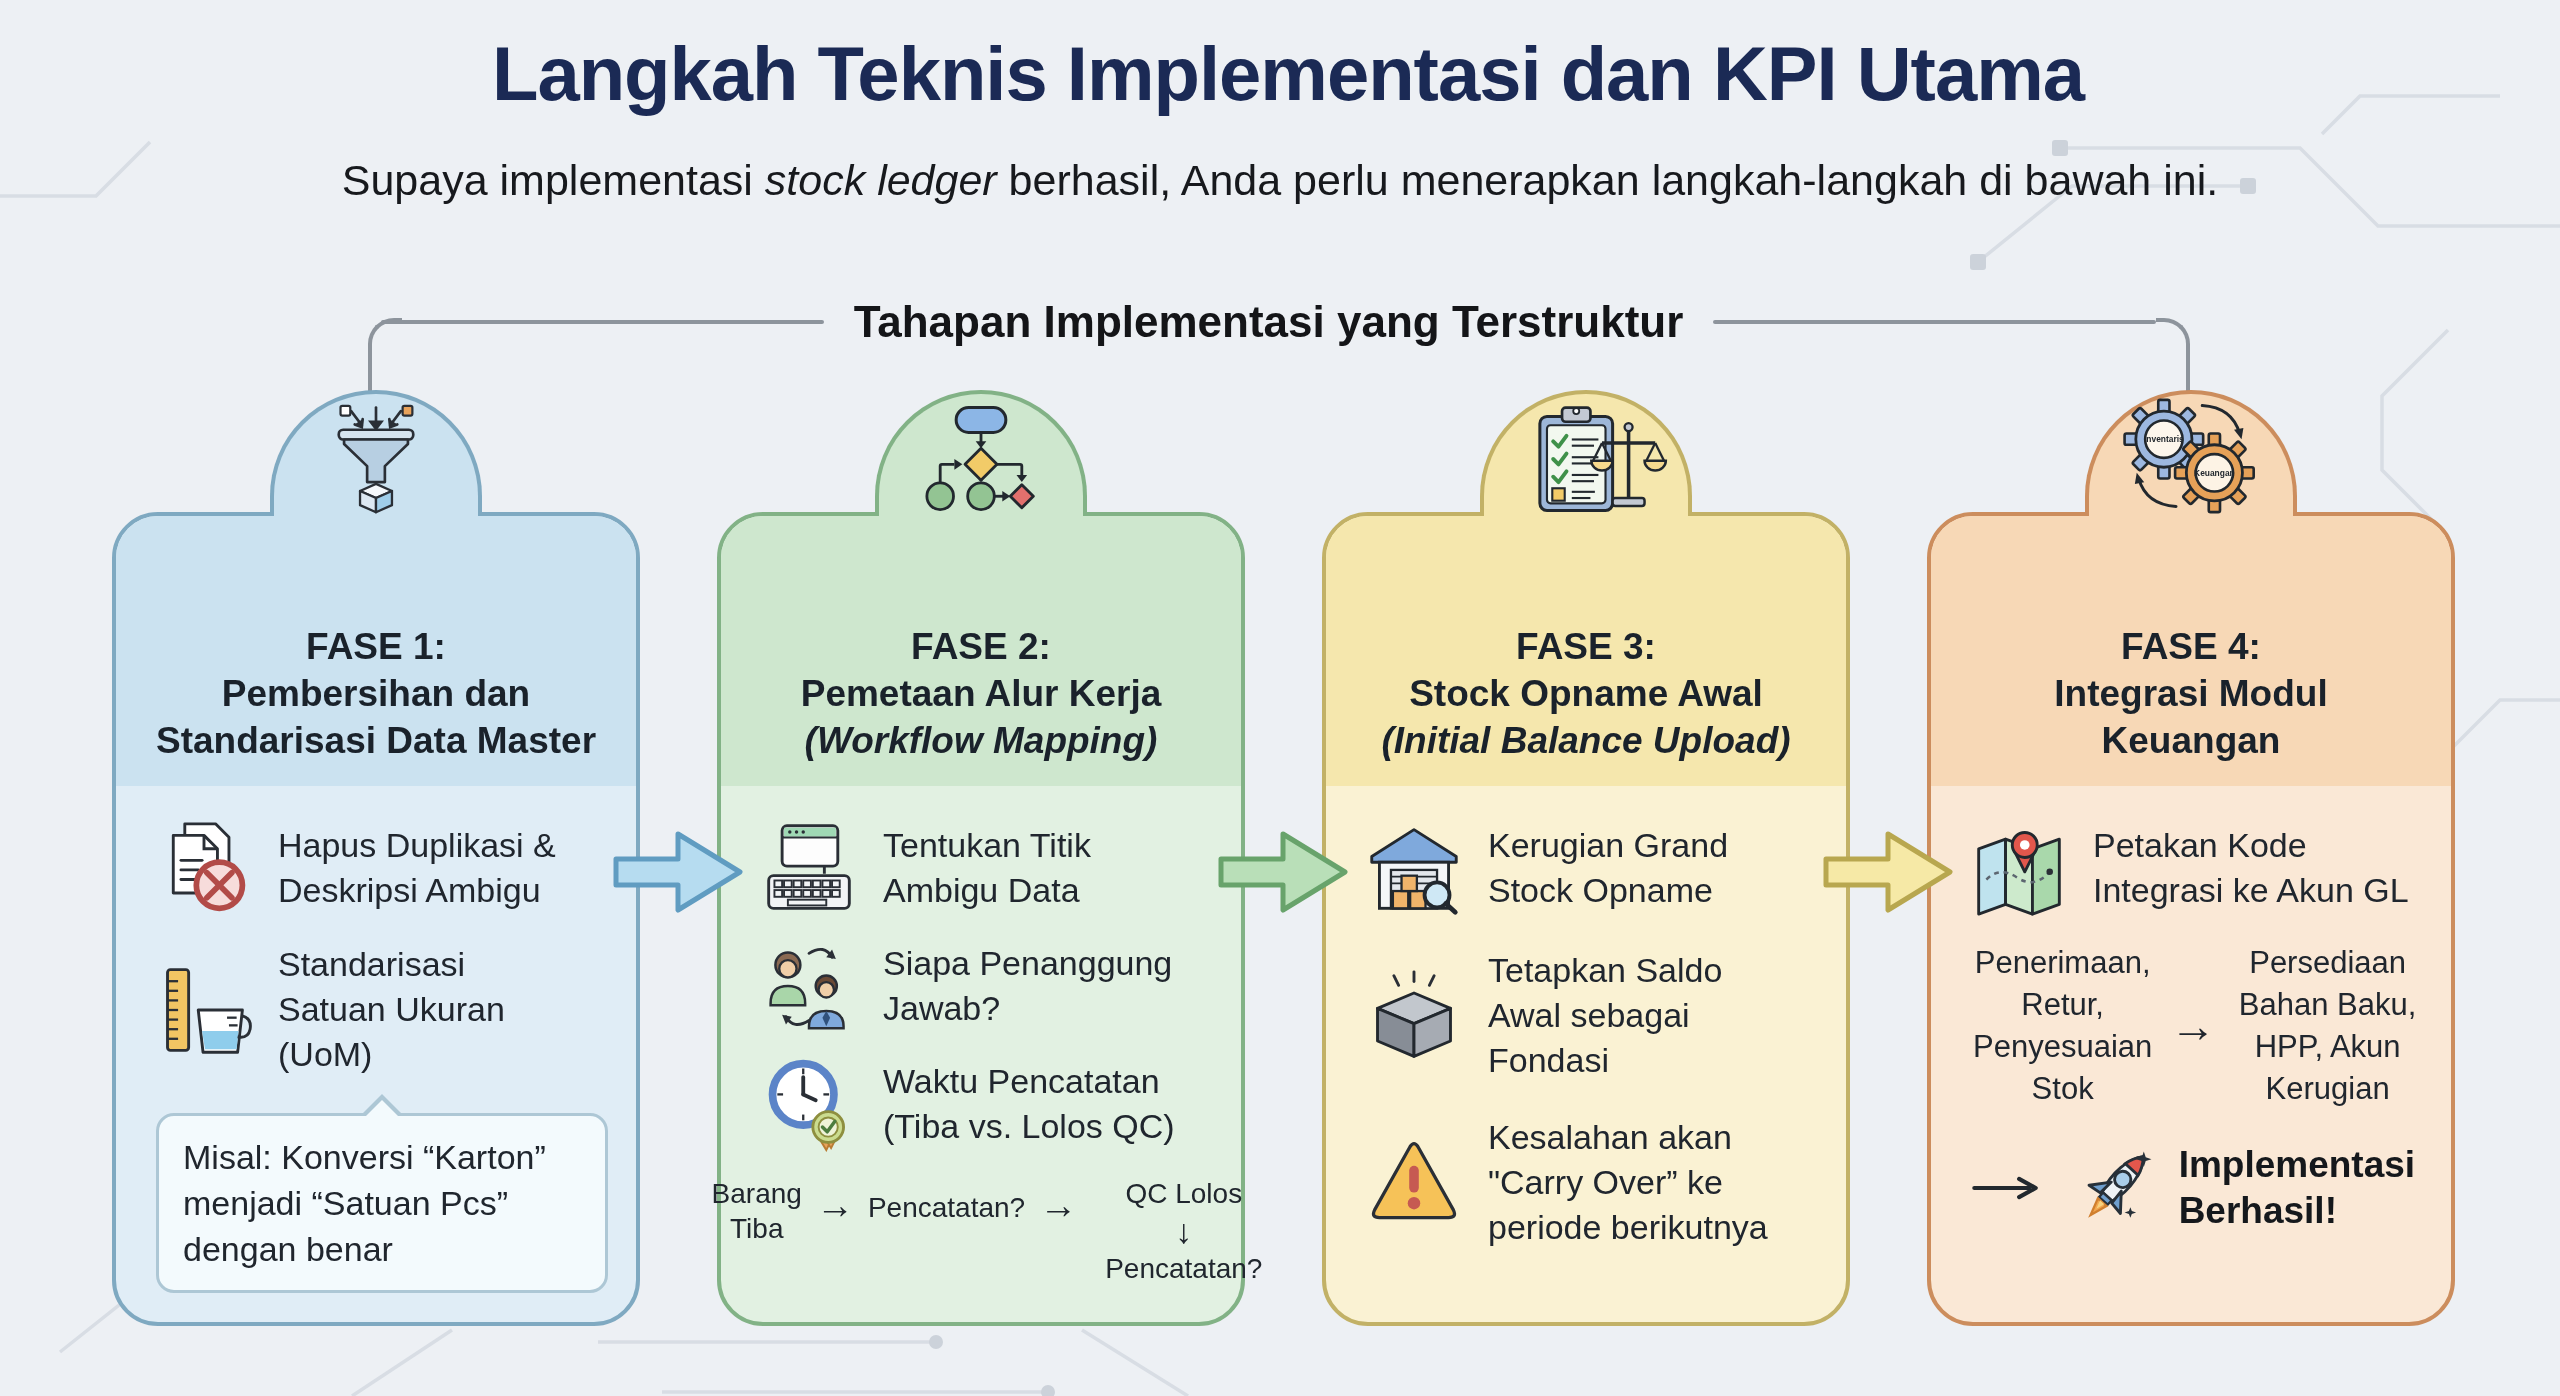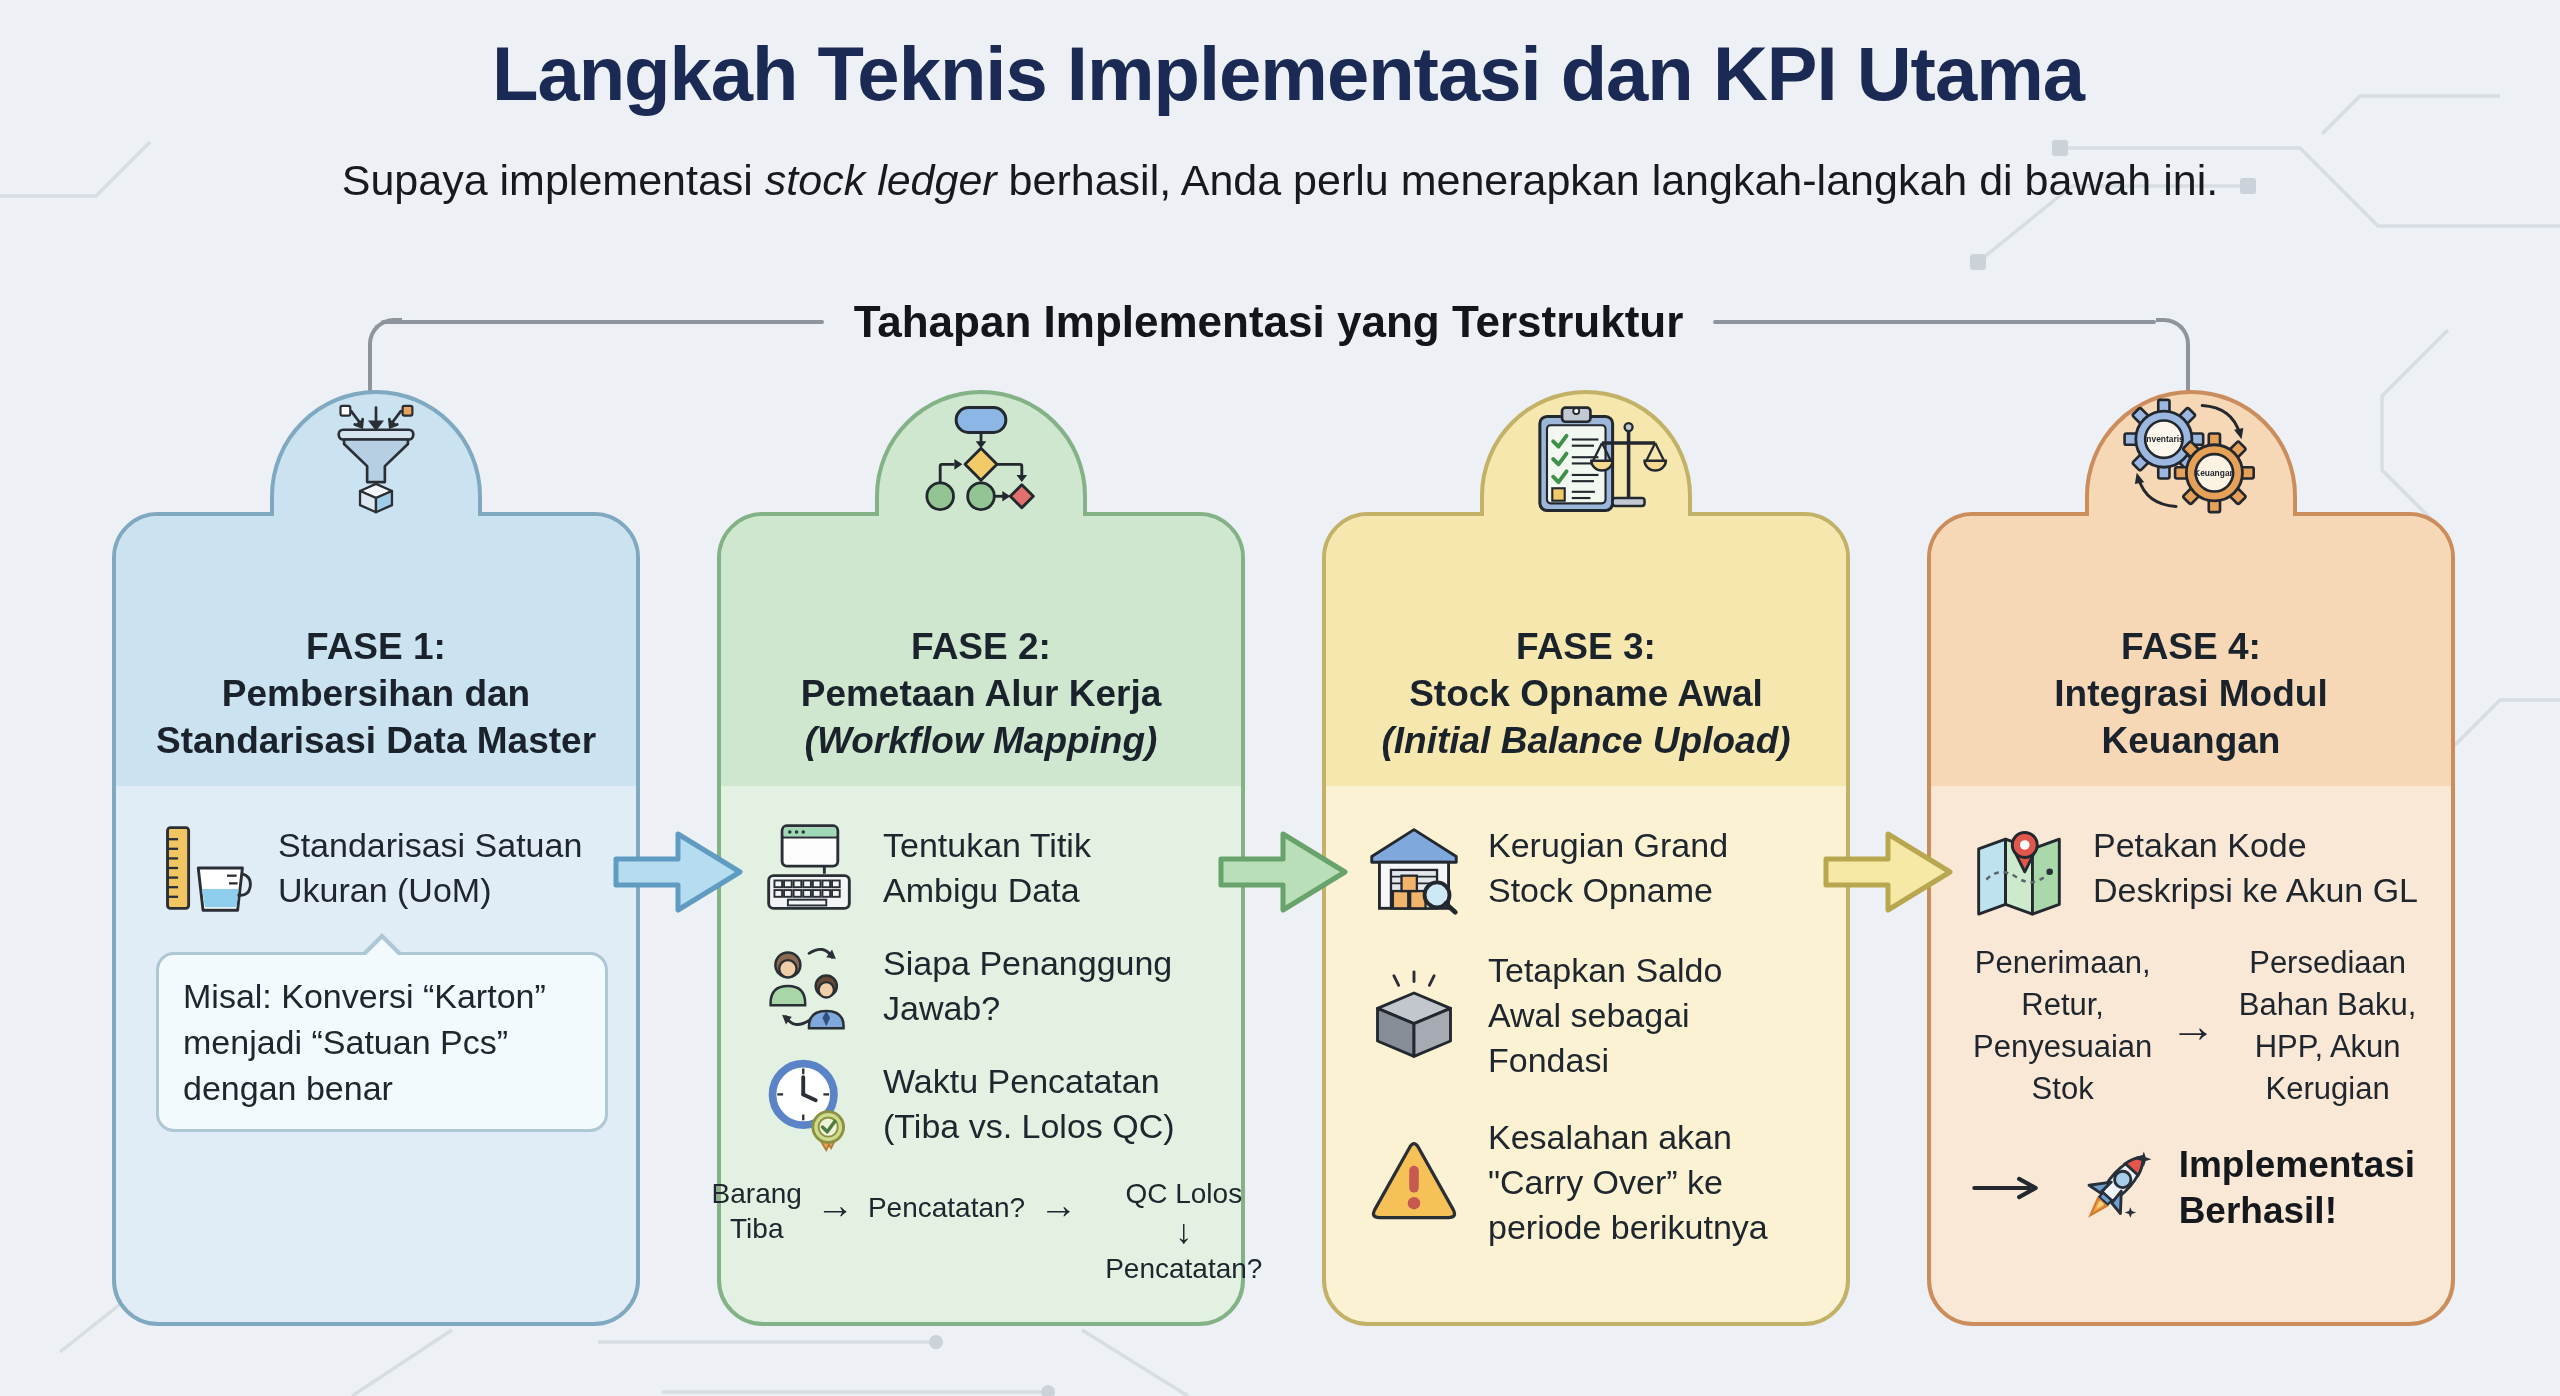--- a/index.html
+++ b/index.html
@@ -209,20 +209,38 @@
 
   <div class="phase p1">
     <div class="phase-head">
       <div class="phase-title">
         <div class="pt-line">FASE 1:</div>
         <div class="pt-line">Pembersihan dan</div>
         <div class="pt-line">Standarisasi Data Master</div>
       </div>
     </div>
     <div class="phase-body">
+      <div class="item">
+        <span class="item-icon">
+          <svg width="96" height="96" viewBox="0 0 100 100">
+            <path d="M30,4 h32 l14,14 v44 h-46 z" fill="#ffffff" stroke="#2a2f36" stroke-width="3" stroke-linejoin="round"></path>
+            <path d="M18,16 h32 l14,14 v46 h-46 z" fill="#ffffff" stroke="#2a2f36" stroke-width="3" stroke-linejoin="round"></path>
+            <path d="M50,16 v14 h14" fill="none" stroke="#2a2f36" stroke-width="3"></path>
+            <g stroke="#2a2f36" stroke-width="3" stroke-linecap="round">
+              <line x1="26" y1="42" x2="48" y2="42"></line>
+                <line x1="26" y1="52" x2="44" y2="52"></line>
+                <line x1="26" y1="62" x2="42" y2="62"></line>
+            </g>
+            <circle cx="66" cy="68" r="24" fill="#f7dcdb" stroke="#b24b48" stroke-width="6"></circle>
+            <line x1="53" y1="55" x2="79" y2="81" stroke="#b24b48" stroke-width="6" stroke-linecap="round"></line>
+            <line x1="79" y1="55" x2="53" y2="81" stroke="#b24b48" stroke-width="6" stroke-linecap="round"></line>
+          </svg>
+        </span>
+        <span class="item-text">Hapus Duplikasi &amp; Deskripsi Ambigu</span>
+      </div>
       <div class="item">
         <span class="item-icon">
           <svg width="96" height="96" viewBox="0 0 100 100">
             <rect x="12" y="8" width="22" height="84" rx="3" fill="#f2c563" stroke="#2a2f36" stroke-width="3"></rect>
             <g stroke="#2a2f36" stroke-width="2.4">
               <line x1="12" y1="20" x2="23" y2="20"></line>
                 <line x1="12" y1="30" x2="23" y2="30"></line>
                 <line x1="12" y1="40" x2="23" y2="40"></line>
               <line x1="12" y1="50" x2="23" y2="50"></line>
                 <line x1="12" y1="60" x2="23" y2="60"></line>
@@ -510,21 +528,21 @@
             <polygon points="8,30 36,20 36,88 8,98" fill="#bfe3ee" stroke="#22282e" stroke-width="3" stroke-linejoin="round"></polygon>
             <polygon points="36,20 64,30 64,98 36,88" fill="#cdeacc" stroke="#22282e" stroke-width="3" stroke-linejoin="round"></polygon>
             <polygon points="64,30 92,20 92,88 64,98" fill="#a9d8ab" stroke="#22282e" stroke-width="3" stroke-linejoin="round"></polygon>
             <path d="M16,62 Q30,48 48,60 T 82,54" fill="none" stroke="#5c6670" stroke-width="2.6" stroke-dasharray="5,5"></path>
             <circle cx="82" cy="54" r="3.4" fill="#2a2f36"></circle>
             <polygon points="45,32 67,32 56,54" fill="#e2574c" stroke="#22282e" stroke-width="3" stroke-linejoin="round"></polygon>
             <circle cx="56" cy="26" r="13" fill="#e2574c" stroke="#22282e" stroke-width="3"></circle>
             <circle cx="56" cy="26" r="5" fill="#ffffff"></circle>
           </svg>
         </span>
-        <span class="item-text">Petakan Kode Deskripsi ke Akun GL</span>
+        <span class="item-text">Petakan Kode Integrasi ke Akun GL</span>
       </div>
       <div class="map-row">
         <span class="map-col-l">Penerimaan, Retur, Penyesuaian Stok</span>
         <span class="map-arrow">→</span>
         <span class="map-col-r">Persediaan Bahan Baku, HPP, Akun Kerugian</span>
       </div>
       <div class="success-row">
         <svg width="88" height="28" viewBox="0 0 96 28">
           <line x1="4" y1="14" x2="70" y2="14" stroke="#22282e" stroke-width="5" stroke-linecap="round"></line>
           <polyline points="58,3 78,14 58,25" fill="none" stroke="#22282e" stroke-width="5" stroke-linecap="round" stroke-linejoin="round"></polyline>

